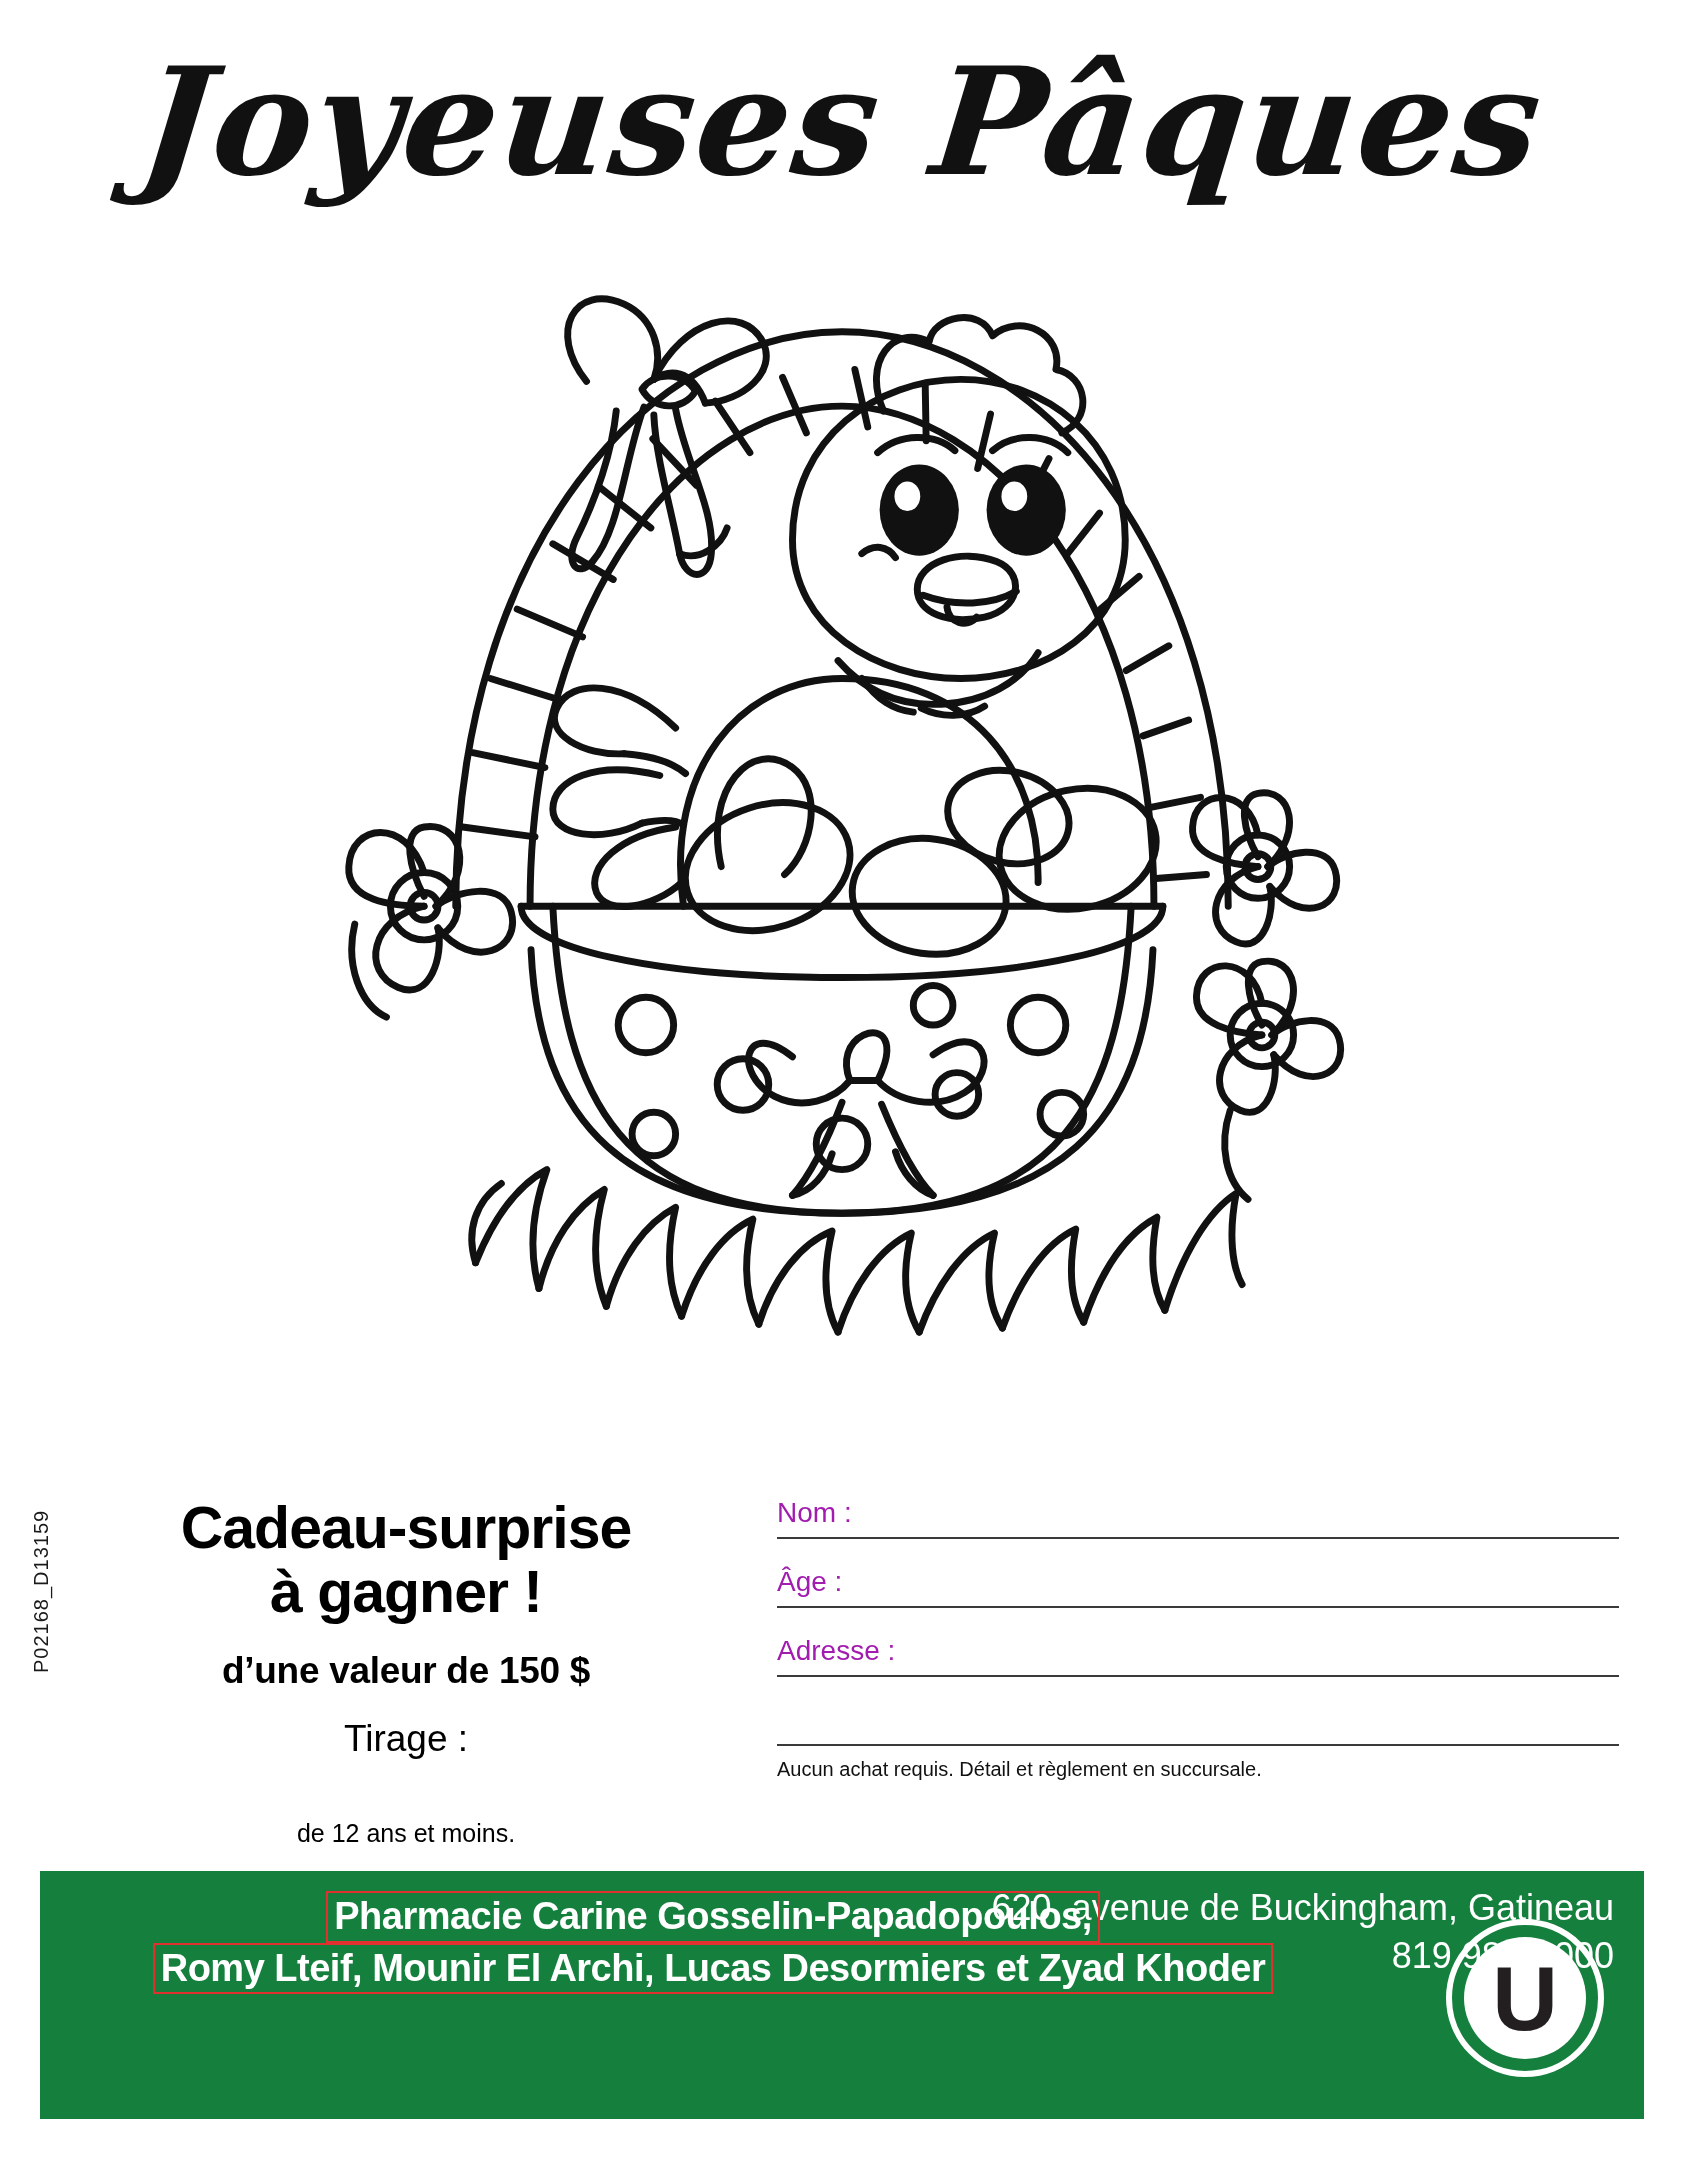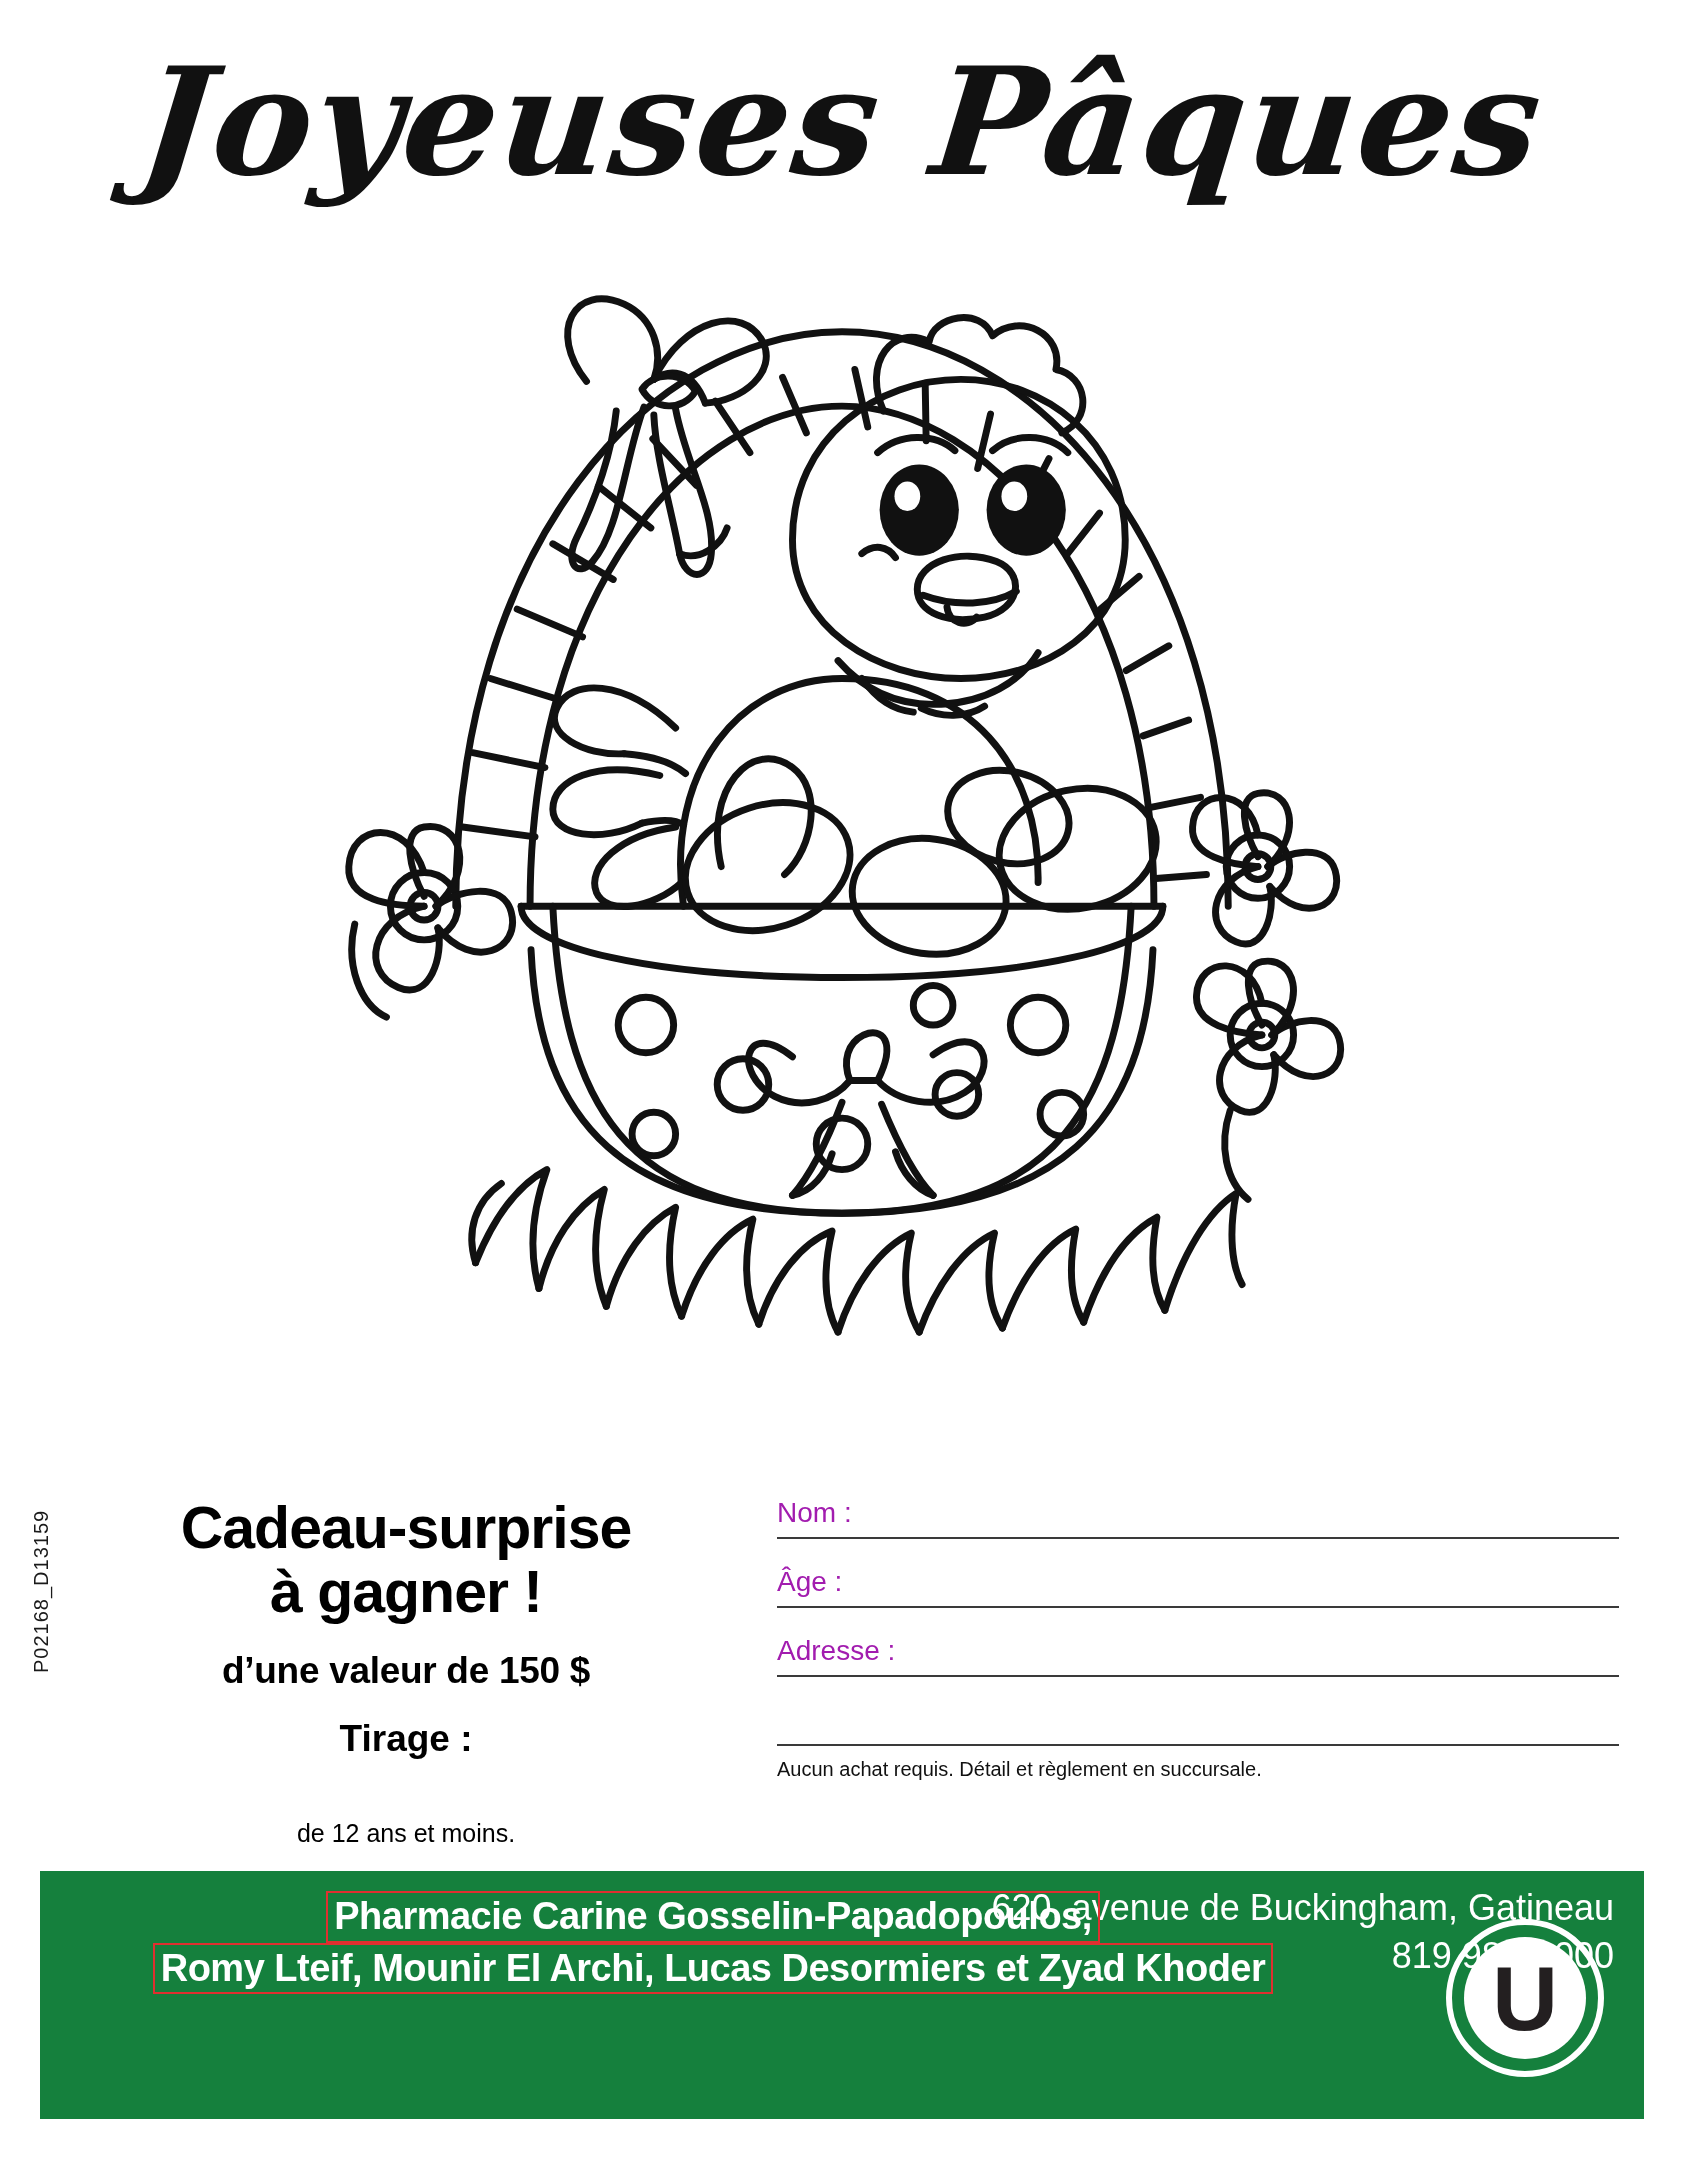--- a/index.html
+++ b/index.html
@@ -60,21 +60,21 @@
   }
   .subheadline {
     margin-top: 26px;
     font-size: 37px;
     font-weight: 700;
     letter-spacing: -0.3px;
   }
   .draw-label {
     margin-top: 26px;
     font-size: 37px;
-    font-weight: 700;
+    font-weight: 400;
   }
   .fineprint {
     margin-top: 57px;
     font-size: 25px;
     font-weight: 400;
     line-height: 1.32;
   }
 
   
   .vert-code {

